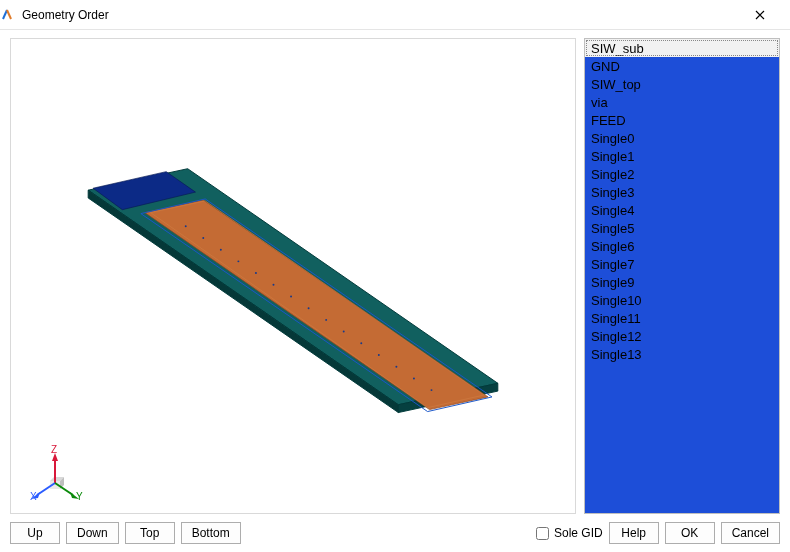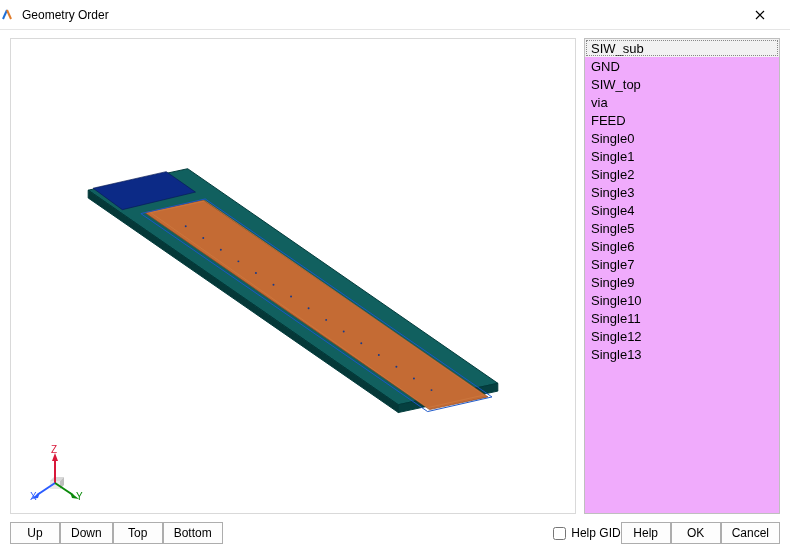--- a/index.html
+++ b/index.html
@@ -62,40 +62,41 @@
     left: 16px;
     bottom: 10px;
     width: 58px;
     height: 58px;
   }
 
   .listpanel {
     flex: 0 0 196px;
     margin: 8px 10px 4px 2px;
     border: 1px solid #bfbfbf;
-    background: #f0abfc;
+    background: #1d4ed8;
     overflow: auto;
   }
   .listpanel .item {
     padding: 1px 6px 0 6px;
     line-height: 17px;
     font-size: 13px;
     white-space: nowrap;
     cursor: default;
   }
   .listpanel .item.selected {
     background: #f2f2f2;
     outline: 1px dotted #888;
     outline-offset: -2px;
   }
 
   .footer {
     height: 34px;
     display: flex;
     align-items: center;
+    gap: 6px;
     padding: 0 10px 4px 10px;
   }
   .footer .spacer { flex: 1 1 auto; }
   .footer button {
     min-width: 50px;
     height: 22px;
     padding: 0 10px;
     font: inherit;
     background: #fdfdfd;
     border: 1px solid #adadad;
@@ -220,18 +221,18 @@
 </div>
 
 <div class="footer">
   <button>Up</button>
   <button>Down</button>
   <button>Top</button>
   <button>Bottom</button>
   <span class="spacer"></span>
   <label class="checkbox">
     <input type="checkbox" style="">
-    <span>Help GID</span>
+    <span>Sole GID</span>
   </label>
   <button>Help</button>
   <button>OK</button>
   <button>Cancel</button>
 </div>
 
 </body></html>

